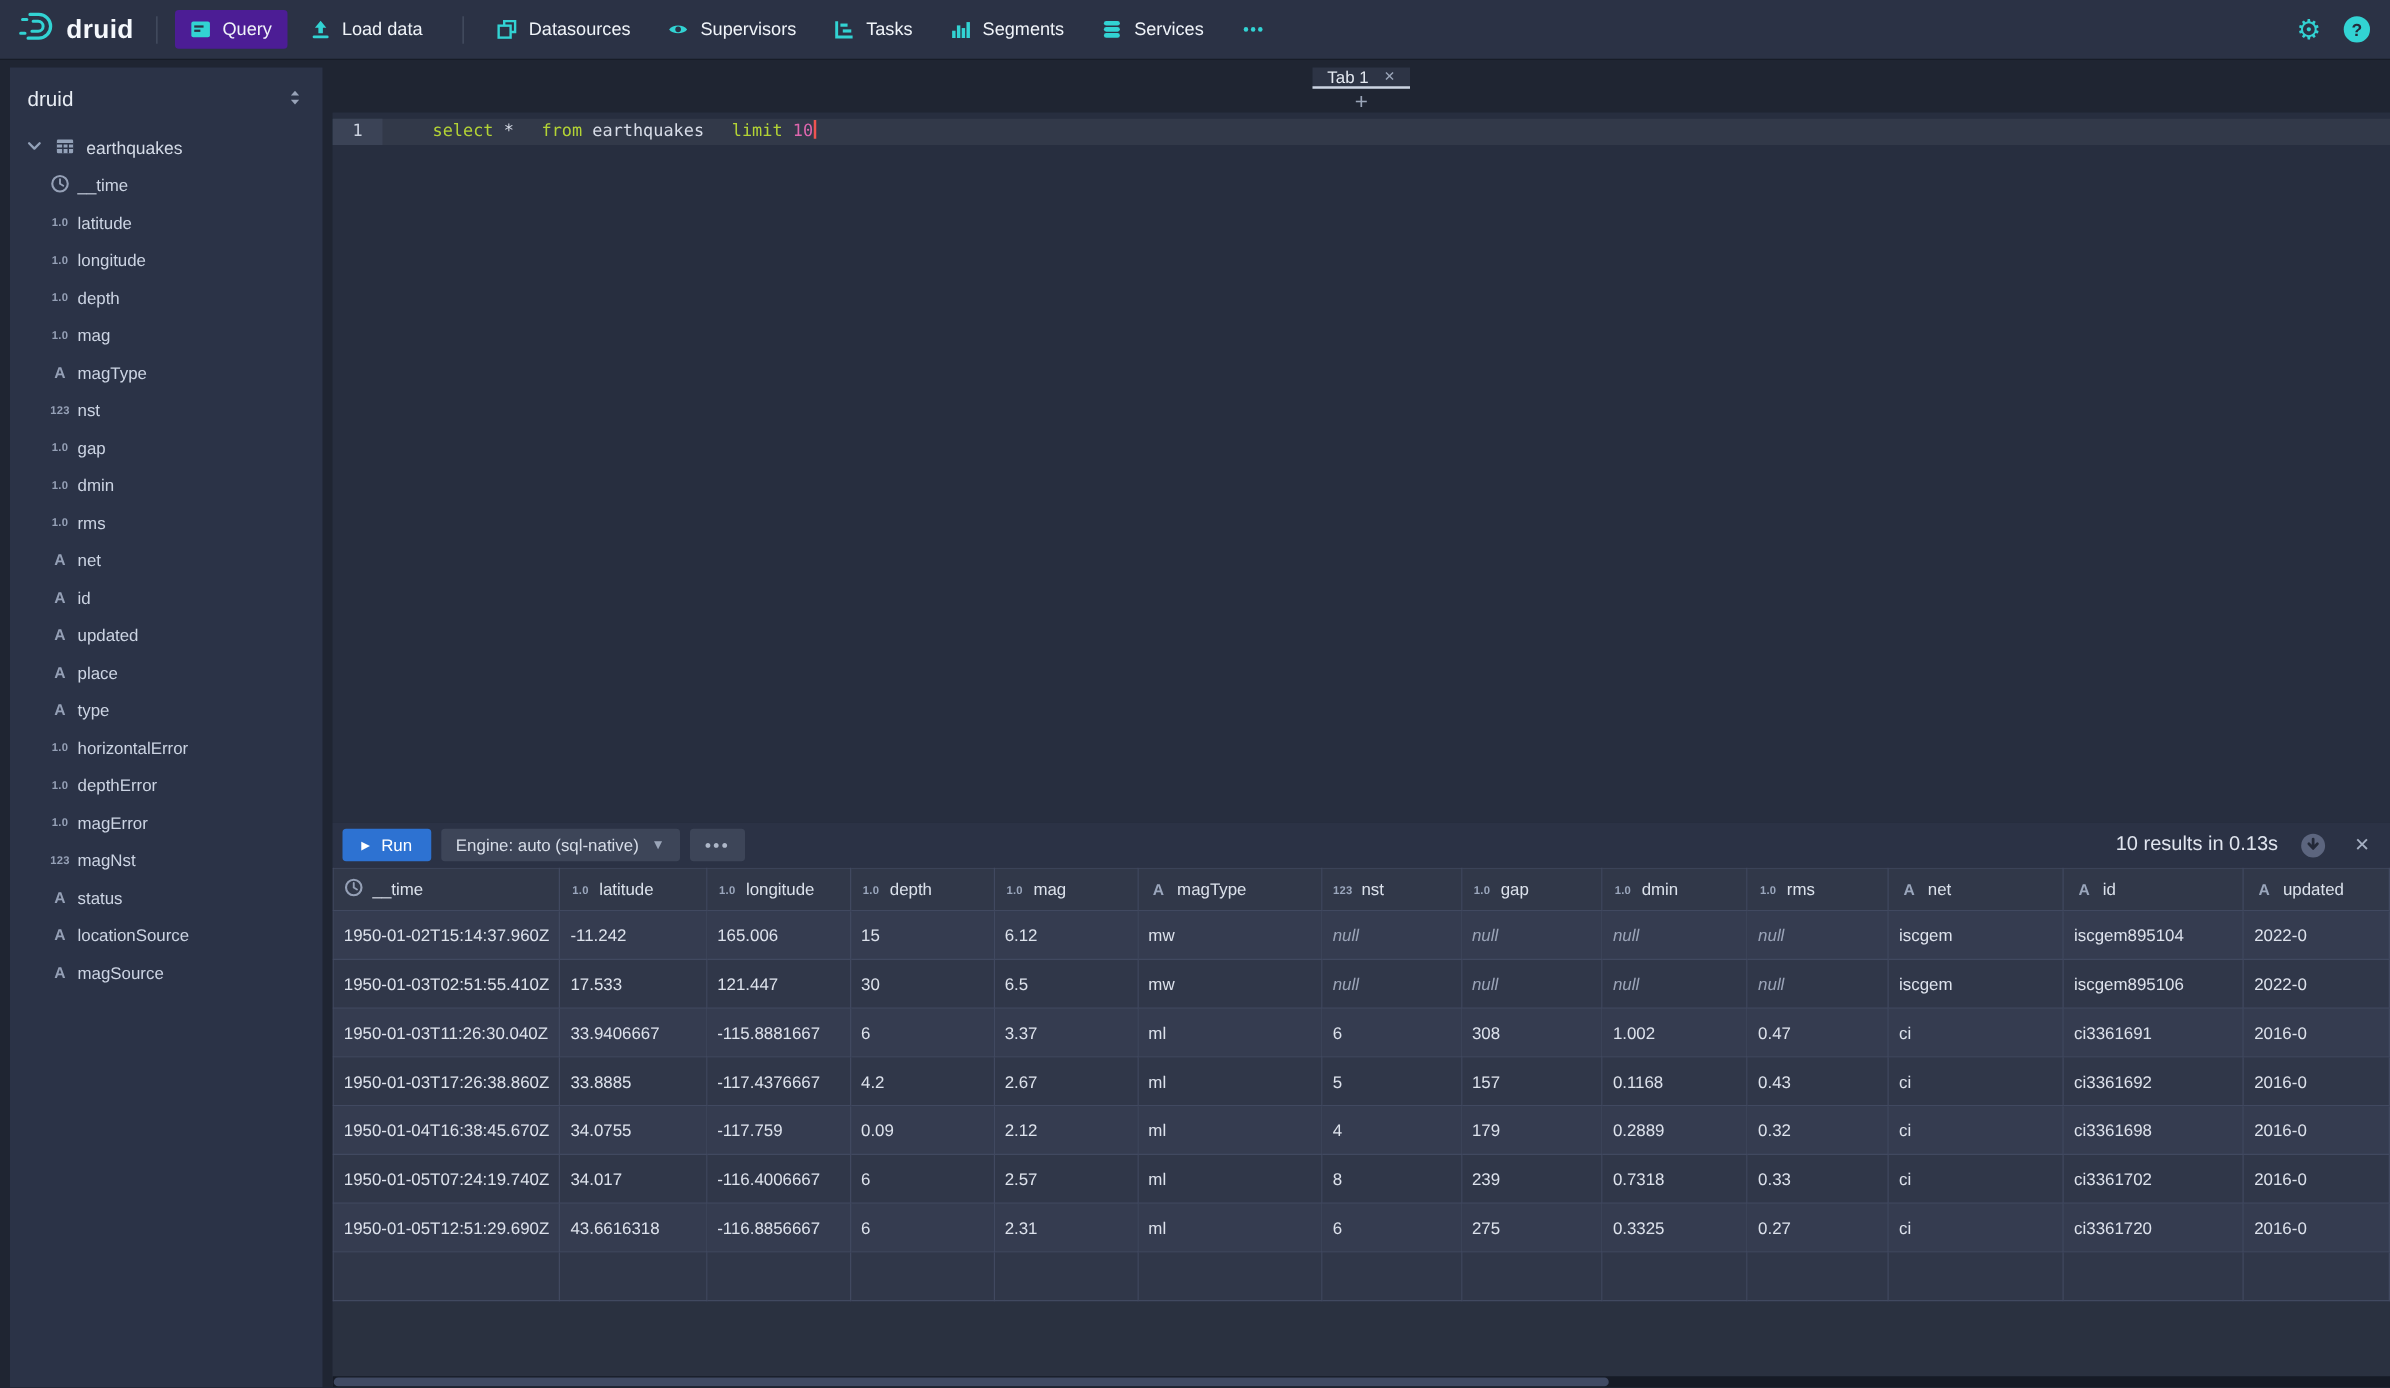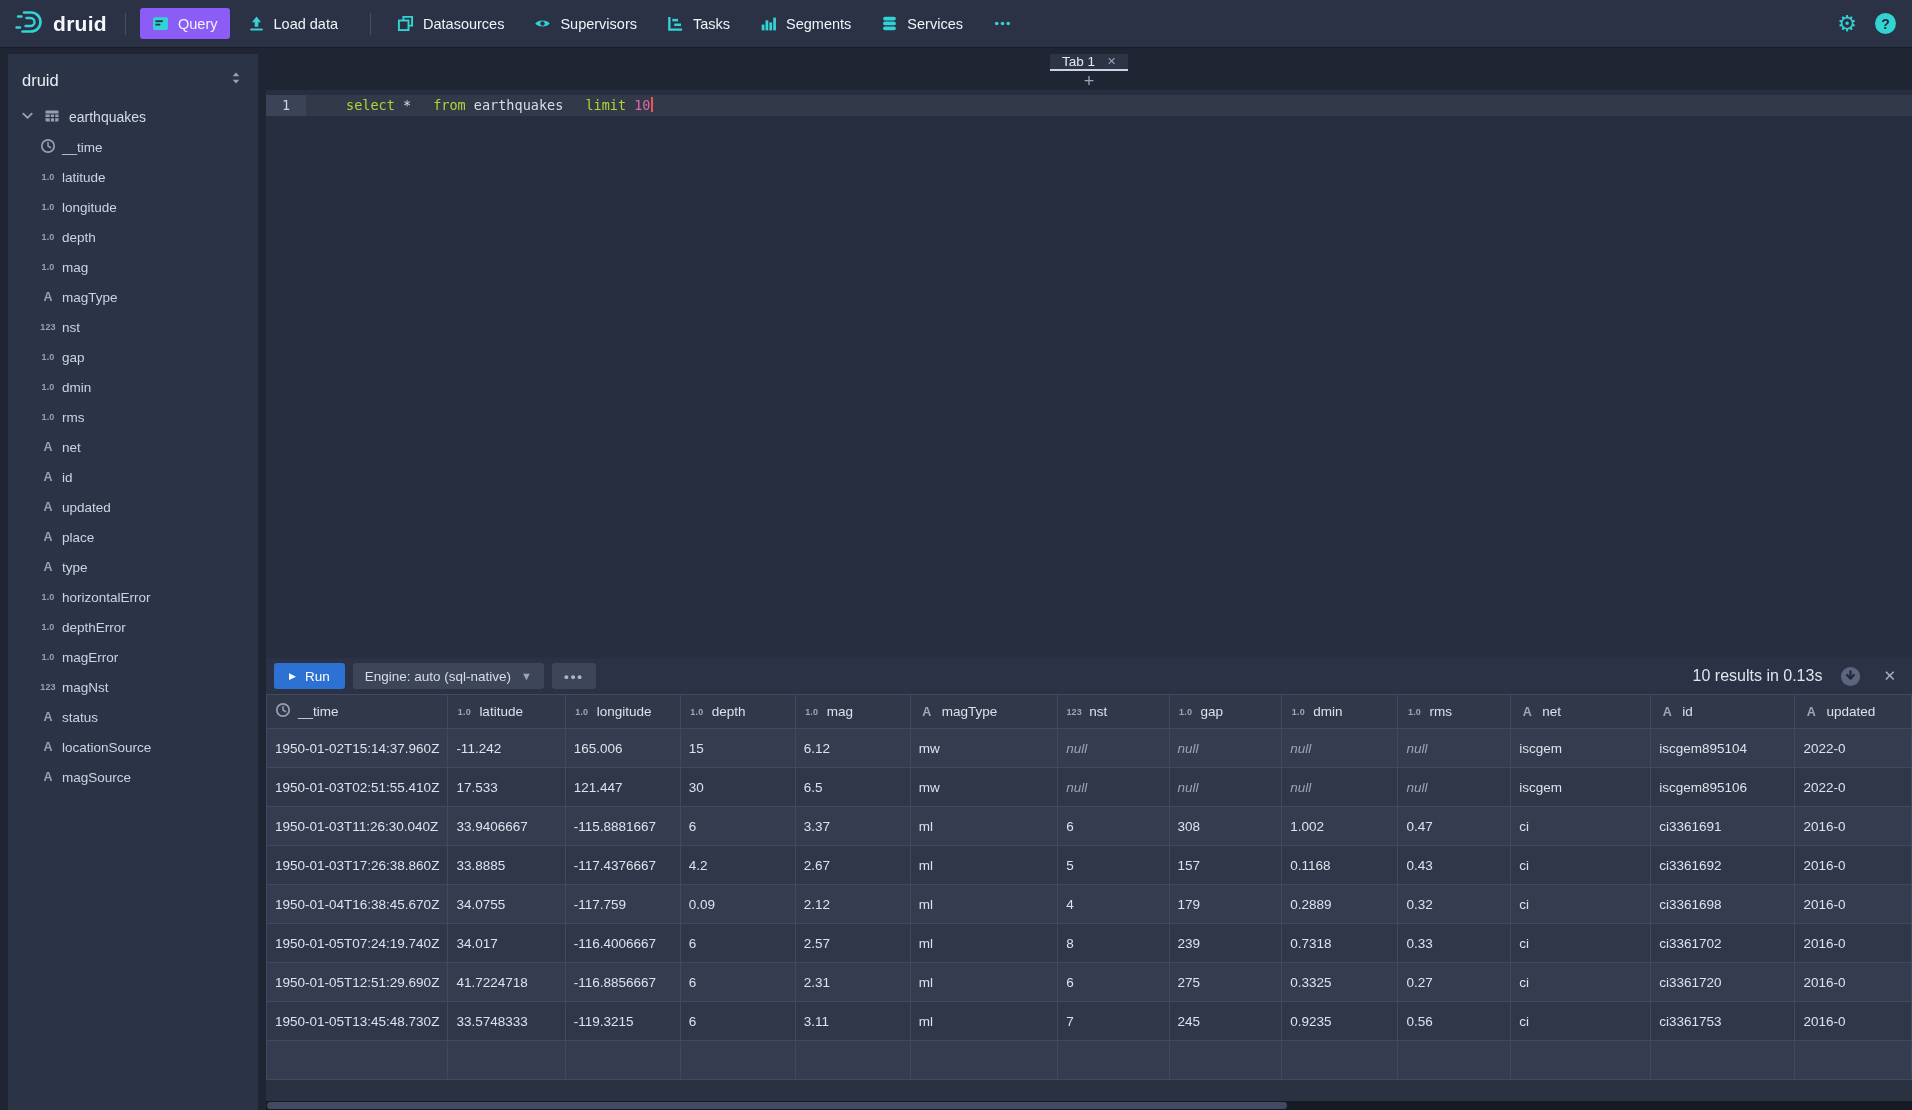--- a/index.html
+++ b/index.html
@@ -7,21 +7,21 @@
     font-family:"Liberation Sans", sans-serif; }
 
   
   .topnav { height:48px; background:#2b3245; display:flex; align-items:center;
     padding:0 16px 0 14px; border-bottom:1px solid #171c27; }
   .logo { display:flex; align-items:center; gap:9px; margin-right:4px; }
   .logo-text { color:#f5f8fc; font-size:21px; font-weight:700; letter-spacing:.3px; }
   .nav-sep { width:1px; height:22px; background:#485164; margin:0 14px; }
   .nav-item { display:flex; align-items:center; gap:9px; padding:7px 12px; border-radius:3px;
     color:#f0f4f9; font-size:14.5px; cursor:pointer; margin-right:6px; }
-  .nav-item.active { background:#8b5cf6; }
+  .nav-item.active { background:#4c1d95; }
   .nav-icon svg { display:block; }
   .topnav-spacer { flex:1; }
   .gear { color:#32d3d3; font-size:22px; line-height:22px; cursor:pointer; margin-right:18px; }
   .help-btn { width:21px; height:21px; border-radius:50%; background:#32d3d3; color:#242b3a;
     font-weight:700; font-size:14px; display:flex; align-items:center; justify-content:center; cursor:pointer; }
 
   
   .wrap { display:flex; gap:8px; padding:6px 0 0 8px; height:1062px; }
   .sidebar { width:250px; background:#2b3347; height:100%; overflow:hidden; }
   .main { flex:1; min-width:0; display:flex; flex-direction:column; }
@@ -541,49 +541,34 @@
               <td>8</td>
               <td>239</td>
               <td>0.7318</td>
               <td>0.33</td>
               <td>ci</td>
               <td>ci3361702</td>
               <td>2016-0</td>
             </tr>
             <tr>
               <td>1950-01-05T12:51:29.690Z</td>
-              <td>41.7224718</td>
+              <td>43.6616318</td>
               <td>-116.8856667</td>
               <td>6</td>
               <td>2.31</td>
               <td>ml</td>
               <td>6</td>
               <td>275</td>
               <td>0.3325</td>
               <td>0.27</td>
               <td>ci</td>
               <td>ci3361720</td>
               <td>2016-0</td>
             </tr>
             <tr>
-              <td>1950-01-05T13:45:48.730Z</td>
-              <td>33.5748333</td>
-              <td>-119.3215</td>
-              <td>6</td>
-              <td>3.11</td>
-              <td>ml</td>
-              <td>7</td>
-              <td>245</td>
-              <td>0.9235</td>
-              <td>0.56</td>
-              <td>ci</td>
-              <td>ci3361753</td>
-              <td>2016-0</td>
-            </tr>
-            <tr>
               <td></td>
               <td></td>
               <td></td>
               <td></td>
               <td></td>
               <td></td>
               <td></td>
               <td></td>
               <td></td>
               <td></td>

